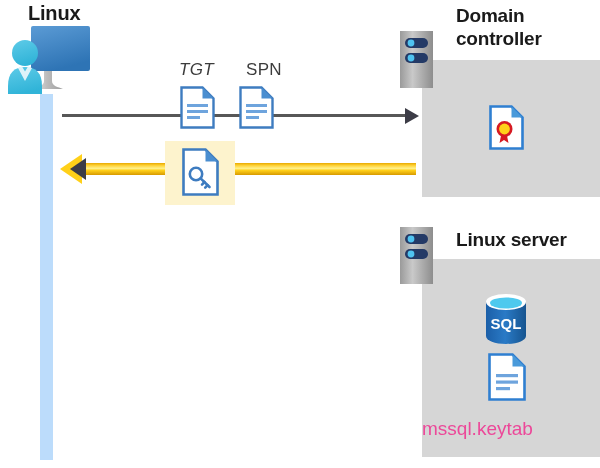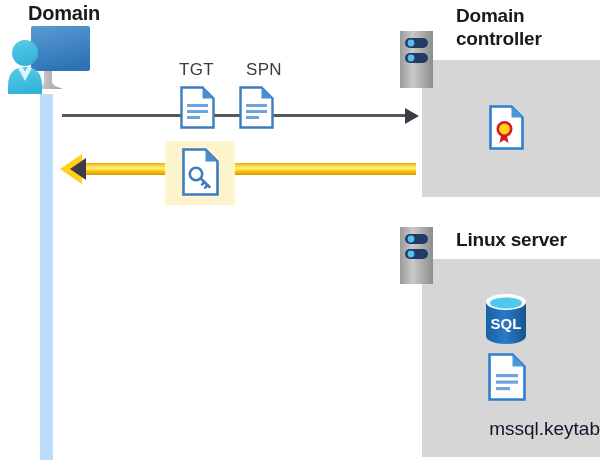--- a/index.html
+++ b/index.html
@@ -106,37 +106,37 @@
     width: 70px; height: 64px;
     background: #fdf3cd;
   }
 
   
   .doc-label {
     font-size: 17px;
     color: #3c3c3c;
     letter-spacing: 0.3px;
   }
-  #tgt-label { left: 179px; top: 60px; }
+  #tgt-label { left: 179px; top: 60px; font-style: italic; }
   #spn-label { left: 246px; top: 60px; }
 
   
   #tgt-doc   { left: 180px; top: 86px; width: 35px; height: 43px; }
   #spn-doc   { left: 239px; top: 86px; width: 35px; height: 43px; }
   #key-doc   { left: 182px; top: 148px; width: 37px; height: 48px; }
   #cert-doc  { left: 489px; top: 105px; width: 35px; height: 45px; }
   #sql-db    { left: 484px; top: 293px; width: 44px; height: 52px; }
   #keytab-doc{ left: 488px; top: 353px; width: 38px; height: 48px; }
 
   #keytab-label {
     left: 422px; top: 418px;
     width: 178px;
-    text-align: right;
+    text-align: left;
     font-size: 19px;
-    color: #0f172a;
+    color: #ec4899;
   }
 </style>
 </head>
 <body>
 
 <div id="canvas">
 
   <div class="abs panel" id="dc-panel"></div>
   <div class="abs panel" id="linux-panel"></div>
 
@@ -165,21 +165,21 @@
       <rect x="27" y="4" width="59" height="45" rx="2" fill="url(#monGrad)"></rect>
 
       <path d="M4 64 c0 -13 6 -19 17 -19 c11 0 17 6 17 19 v8 h-34 z" fill="url(#personGrad)"></path>
 
       <path d="M14 46 l7 13 l7 -13 l-4 -1.5 l-3 5 l-3 -5 z" fill="#eaf6fb" opacity="0.92"></path>
 
       <circle cx="21" cy="31" r="13" fill="url(#personGrad)"></circle>
     </svg>
   </div>
 
-  <div class="abs title" id="client-title">Domain</div>
+  <div class="abs title" id="client-title">Linux</div>
   <div class="abs title" id="linux-title">Linux server</div>
   <div class="abs title" id="dc-title">Domain controller</div>
 
   <div class="abs rack" id="dc-rack">
     <svg width="33" height="57" viewBox="0 0 33 57" xmlns="http://www.w3.org/2000/svg">
       <defs>
         <linearGradient id="rackGradA" x1="0" y1="0" x2="1" y2="0">
           <stop offset="0%" stop-color="#9a9a9a"></stop>
           <stop offset="38%" stop-color="#c9c9c9"></stop>
           <stop offset="100%" stop-color="#8d8d8d"></stop>

